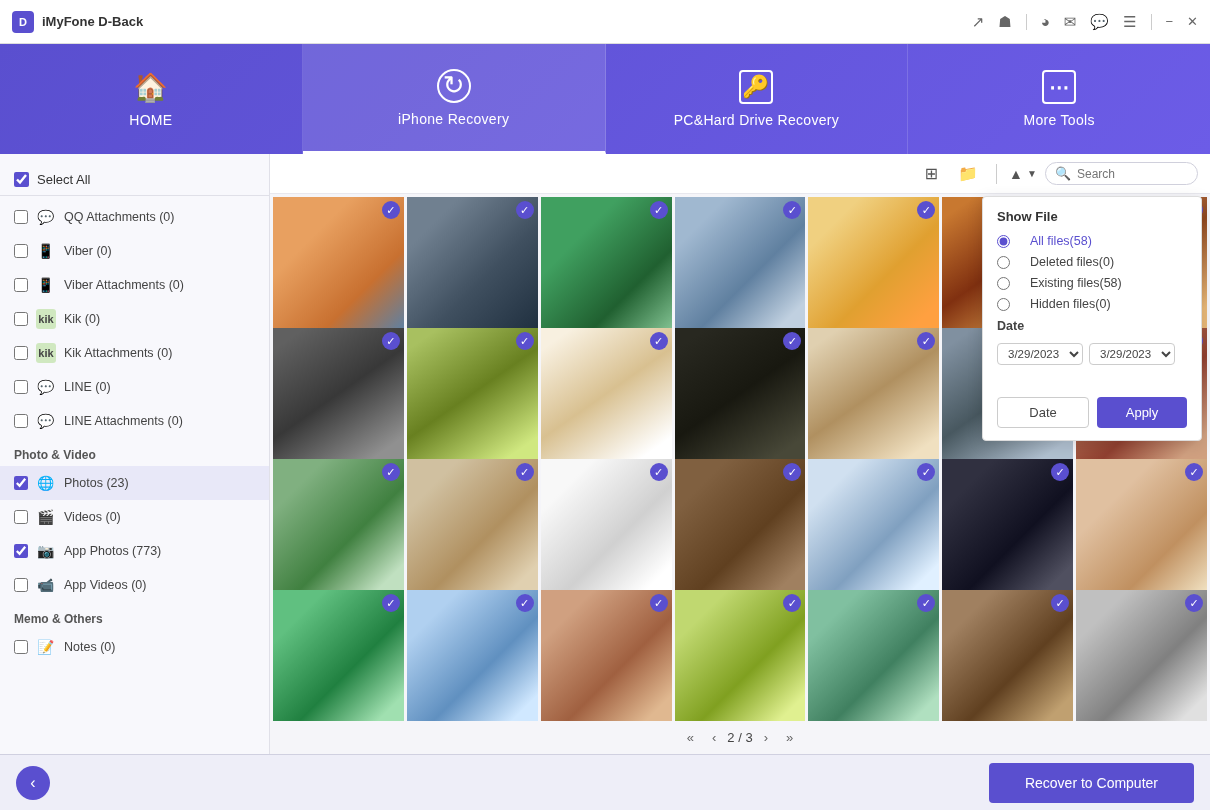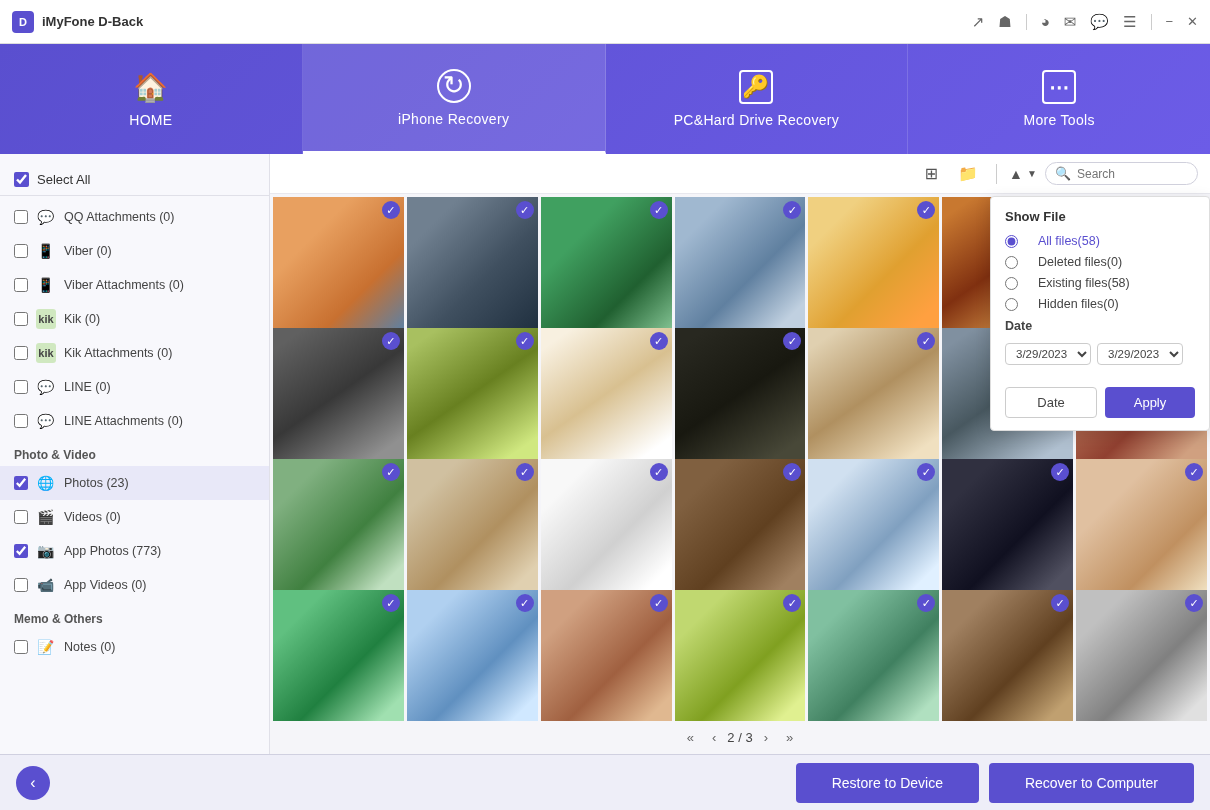--- a/index.html
+++ b/index.html
@@ -132,29 +132,29 @@
     }
     .bottom-spacer { flex: 1; }
     .bottom-action-btn {
       height: 40px; padding: 0 36px; border: none; border-radius: 4px;
       font-size: 14px; font-weight: 500; cursor: pointer;
       background: #5a4fcf; color: #fff;
     }
 
     
     .filter-panel {
-      position: absolute; top: 42px; right: 0; width: 220px;
+      position: absolute; top: 42px; right: 8px; width: 220px;
       background: #fff; border: 1px solid #ddd; border-radius: 4px;
       box-shadow: 0 4px 16px rgba(0,0,0,0.12); z-index: 100; padding: 12px 14px;
     }
     .filter-title { font-size: 13px; font-weight: 600; color: #333; margin-bottom: 10px; }
     .filter-option { display: flex; align-items: center; gap: 20px; margin-bottom: 7px; cursor: pointer; font-size: 12.5px; color: #444; }
     .filter-option input[type=radio] { accent-color: #5a4fcf; cursor: pointer; }
     .filter-option.selected { color: #5a4fcf; }
-    .filter-date-row { display: flex; align-items: center; gap: 6px; margin: 10px 0 22px; }
+    .filter-date-row { display: flex; align-items: center; gap: 6px; margin: 10px 0 32px; }
     .date-select {
       border: 1px solid #ccc; border-radius: 4px; padding: 3px 6px;
       font-size: 11.5px; color: #444; cursor: pointer; background: #fff;
     }
     .filter-buttons { display: flex; gap: 8px; }
     .filter-reset-btn {
       flex: 1; padding: 7px; border: 1px solid #ccc; border-radius: 4px;
       background: #fff; font-size: 13px; cursor: pointer; color: #444;
     }
     .filter-apply-btn {
@@ -455,15 +455,14 @@
       <button class="page-btn">»</button>
     </div>
   </div>
 </div>
 
 <div class="bottom-bar">
   <button class="back-btn">
     <span>‹</span>
   </button>
   <div class="bottom-spacer"></div>
-  <button class="bottom-action-btn">Restore to Device</button>
   <button class="bottom-action-btn">Recover to Computer</button>
 </div>
 
 </body></html>

